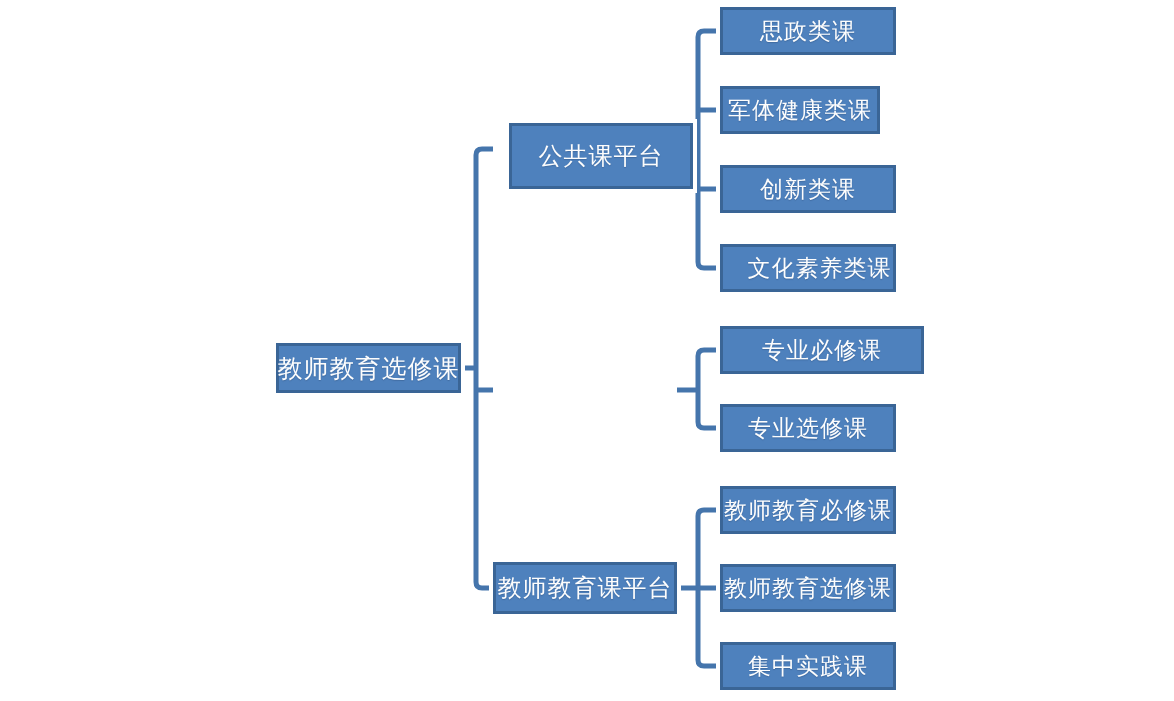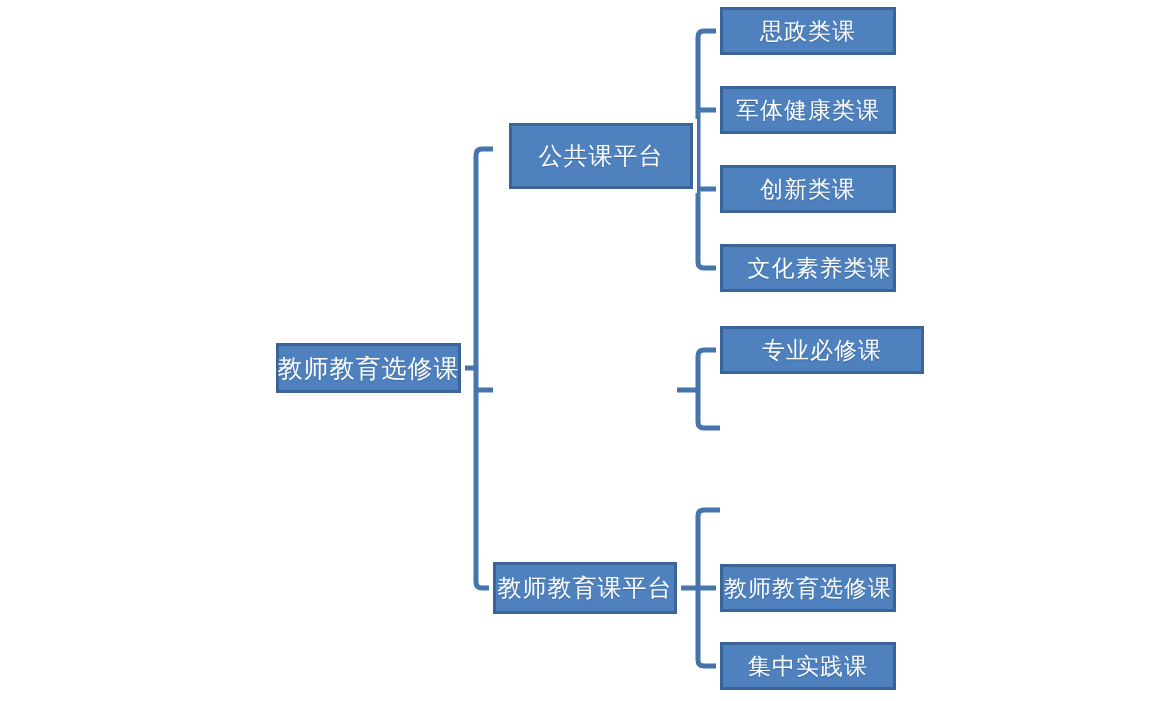--- a/index.html
+++ b/index.html
@@ -67,27 +67,29 @@
 
   <div class="node root" style="left:276px; top:343px; width:185px; height:50px;">教师教育选修课</div>
 
   <div class="node branch" style="left:509px; top:123px; width:184px; height:66px;">公共课平台</div>
 
 
   <div class="node branch" style="left:493px; top:562px; width:184px; height:52px;">教师教育课平台</div>
 
   <div class="node leaf" style="left:720px; top:7px; width:176px; height:48px;">思政类课</div>
 
-  <div class="node leaf" style="left:720px; top:86px; width:176px; height:48px;">军体健康类课</div>
+  <div class="node leaf" style="left:720px; top:86px; width:160px; height:48px;">军体健康类课</div>
 
   <div class="node leaf" style="left:720px; top:165px; width:176px; height:48px;">创新类课</div>
 
   <div class="node leaf" style="left:720px; top:244px; width:176px; height:48px;padding-left:23px;">文化素养类课</div>
 
   <div class="node leaf" style="left:720px; top:326px; width:204px; height:48px;">专业必修课</div>
 
+  <div class="node leaf" style="left:720px; top:404px; width:176px; height:48px;">专业选修课</div>
 
+  <div class="node leaf" style="left:720px; top:486px; width:176px; height:48px;">教师教育必修课</div>
 
   <div class="node leaf" style="left:720px; top:564px; width:176px; height:48px;">教师教育选修课</div>
 
   <div class="node leaf" style="left:720px; top:642px; width:176px; height:48px;">集中实践课</div>
 
 </div>
 
 </body></html>

